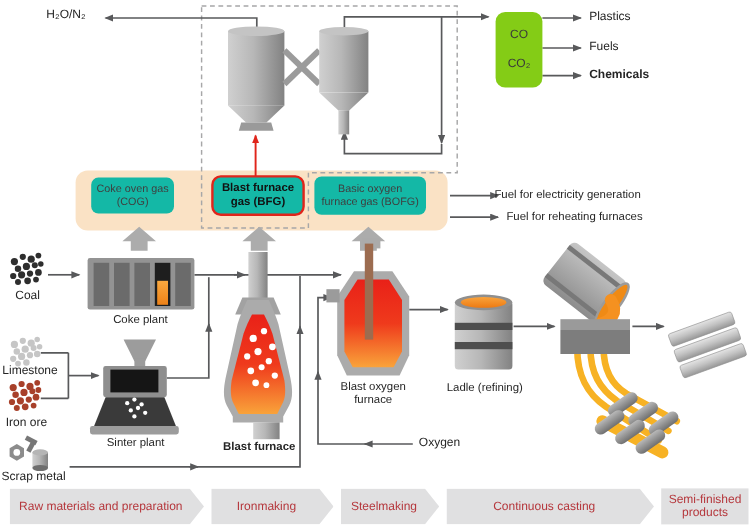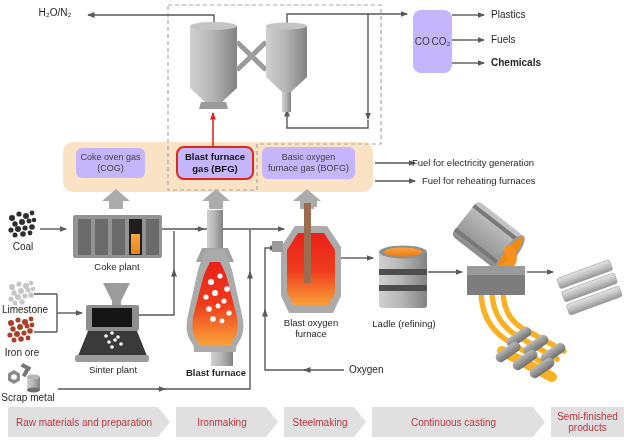--- a/index.html
+++ b/index.html
@@ -2,24 +2,24 @@
 <html><head>
 <meta charset="utf-8">
 <style>
   html,body{margin:0;padding:0;background:#fff;}
   #stage{position:relative;width:624px;height:440px;background:#fff;overflow:hidden;
          font-family:"Liberation Sans",sans-serif;color:#252525;}
   .lbl{position:absolute;font-size:10px;line-height:1.15;color:#252525;}
   .lbl.small{font-size:9.5px;}
   .ctr{text-align:center;}
   .band{position:absolute;left:63px;top:142px;width:310px;height:50px;background:#FAE2C5;border-radius:10px;}
-  .gasbox{position:absolute;background:#c4b5fd;border-radius:6px;display:flex;flex-direction:column;
+  .gasbox{position:absolute;background:#14b8a6;border-radius:6px;display:flex;flex-direction:column;
           align-items:center;justify-content:center;font-size:9px;line-height:1.25;color:#3F3F3F;text-align:center;}
-  .cobox{position:absolute;left:413px;top:10px;width:39px;height:63px;background:#c4b5fd;border-radius:8px;
-         display:flex;flex-direction:row;align-items:center;justify-content:space-evenly;font-size:10px;color:#3A3A3A;}
+  .cobox{position:absolute;left:413px;top:10px;width:39px;height:63px;background:#84cc16;border-radius:8px;
+         display:flex;flex-direction:column;align-items:center;justify-content:space-evenly;font-size:10px;color:#3A3A3A;}
   .stage-chevron{position:absolute;top:407px;height:30px;background:#E0E0E1;display:flex;align-items:center;
          justify-content:center;box-sizing:border-box;padding-right:10px;font-size:10px;color:#B5373C;
          clip-path:polygon(0 0,calc(100% - 12px) 0,100% 50%,calc(100% - 12px) 100%,0 100%);}
   .stage-last{clip-path:none;padding:0 2px;text-align:center;line-height:1.15;}
   svg{position:absolute;left:0;top:0;}
 </style>
 </head>
 <body>
 
 <div id="stage">

